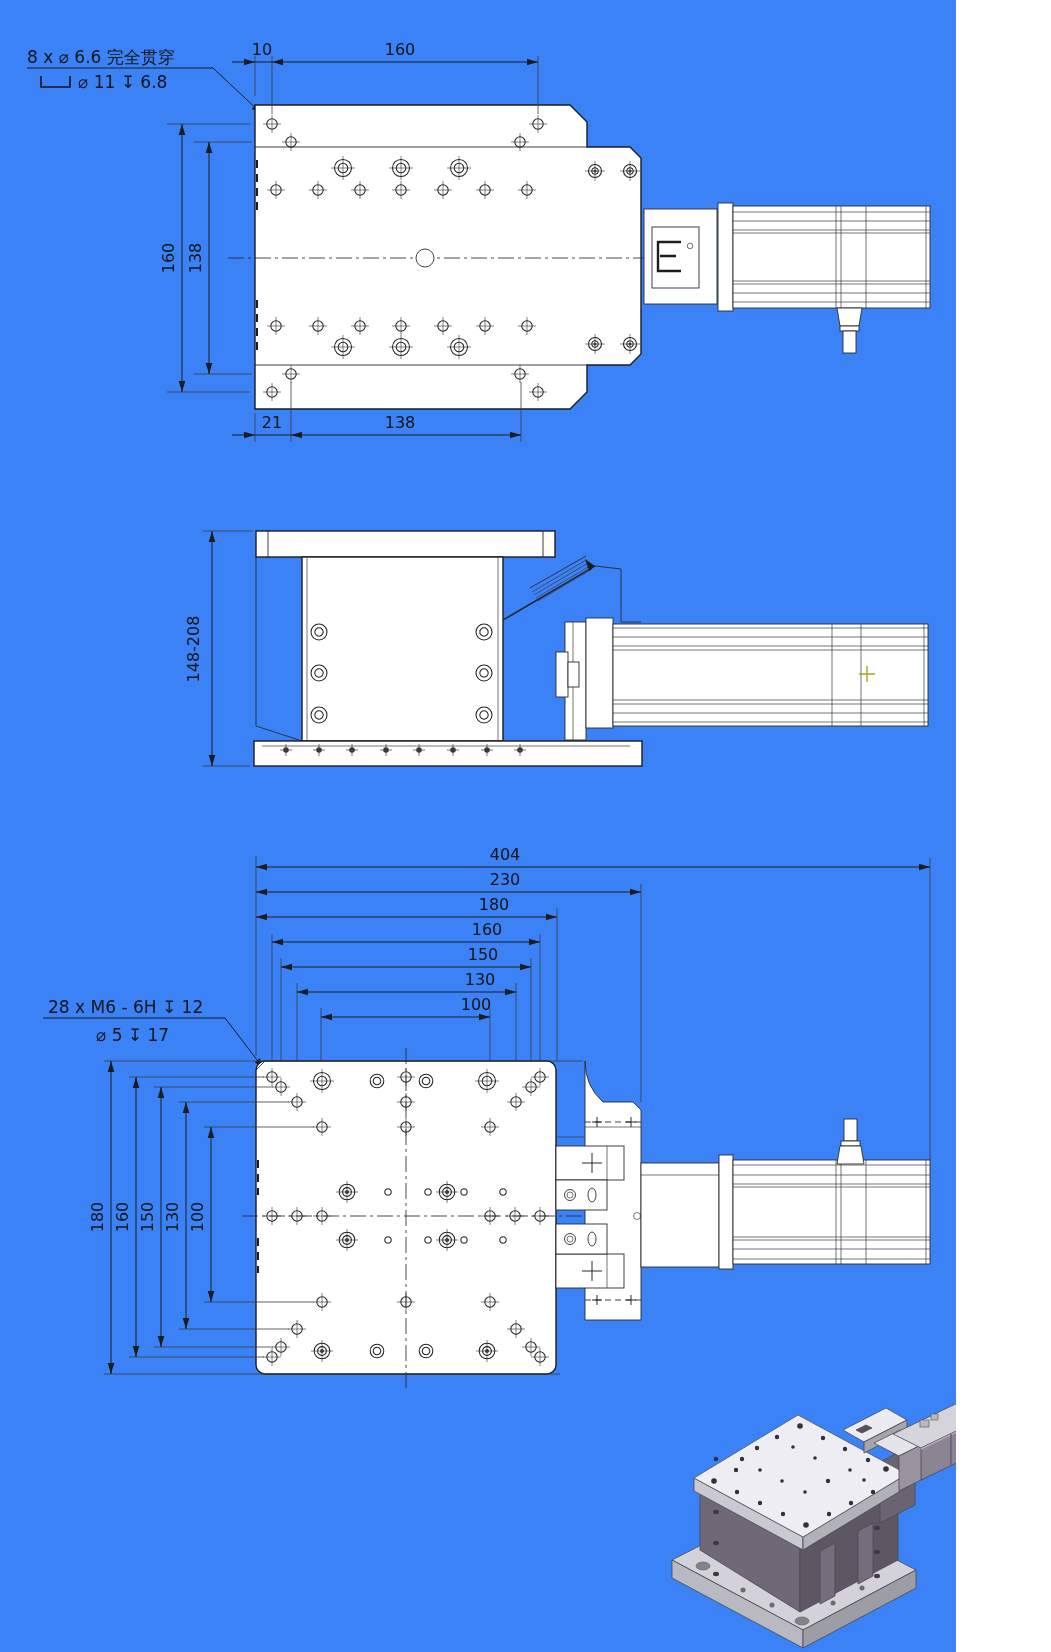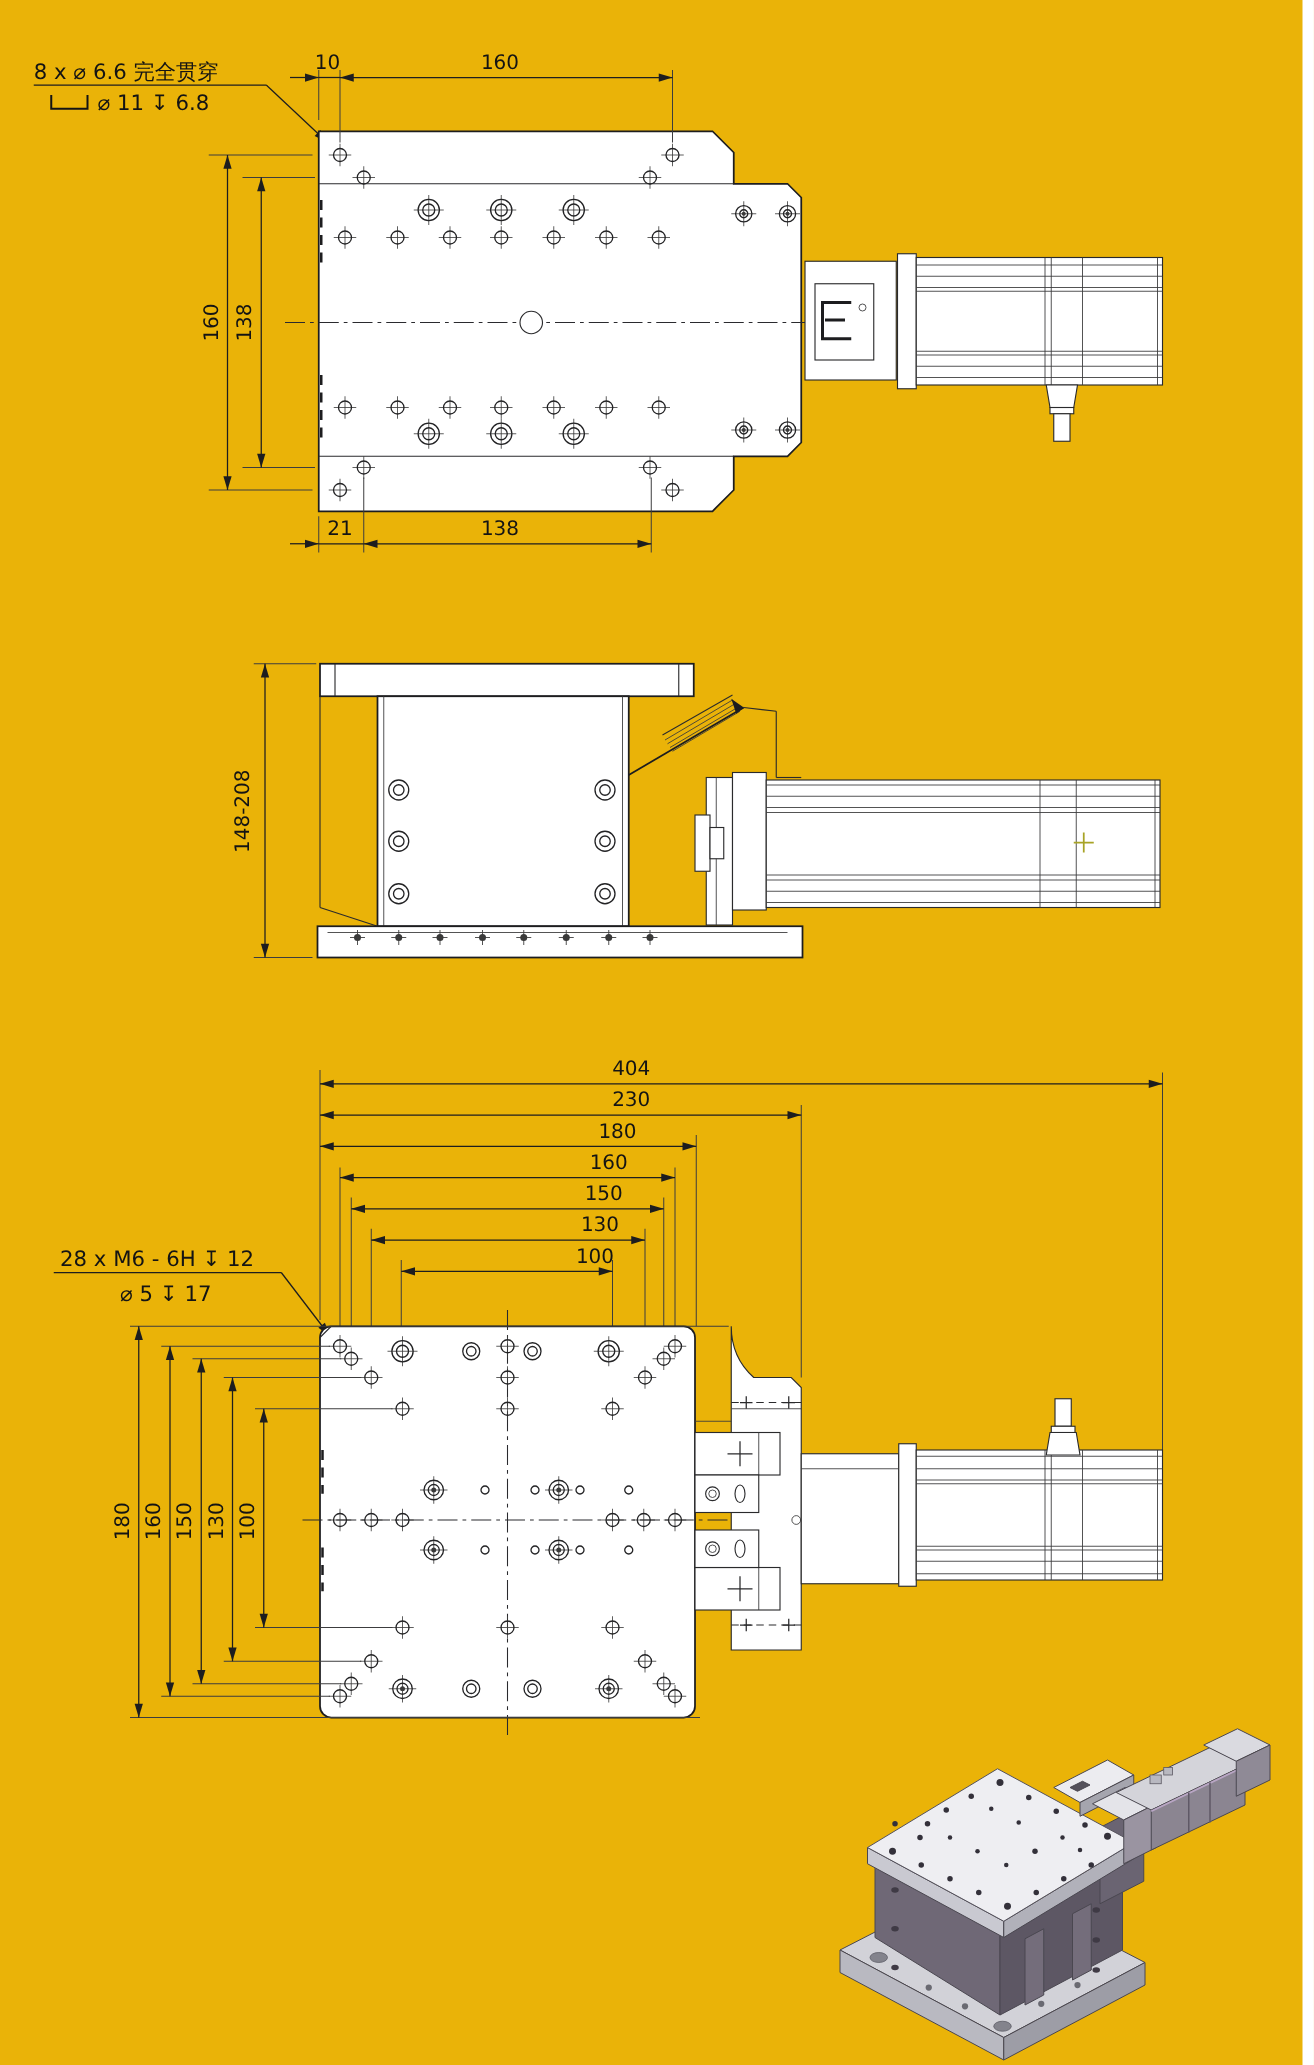--- a/index.html
+++ b/index.html
@@ -1,16 +1,16 @@
 <!DOCTYPE html>
 <html><head>
 <meta charset="utf-8">
 <style>
   html,body{margin:0;padding:0;background:#ffffff;}
-  #page{position:relative;width:1042px;height:1652px;background:#eab308;overflow:hidden;}
+  #page{position:relative;width:956px;height:1652px;background:#3b82f6;overflow:hidden;}
   svg{position:absolute;left:0;top:0;}
   
   .o1{fill:none;stroke:#1d1d1f;stroke-width:1.4;stroke-linejoin:miter;}
   .o2{fill:none;stroke:#2a2a2c;stroke-width:0.9;}
   .thin{fill:none;stroke:#3a3a3c;stroke-width:0.7;}
   .wfill{fill:#ffffff;}
   .ext{stroke:#3c3c3e;stroke-width:0.8;fill:none;}
   .dim{stroke:#1d1d1f;stroke-width:1;fill:none;}
   .cl{stroke:#2a2a2e;stroke-width:0.85;stroke-dasharray:16 4 3 4;fill:none;}
   .hid{stroke:#1d1d1f;stroke-width:2;stroke-dasharray:8 6;fill:none;}

